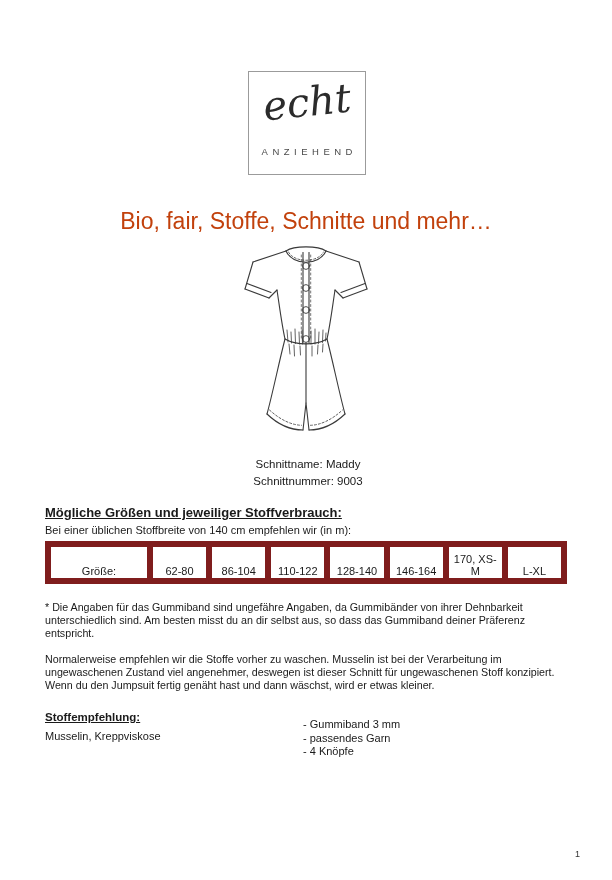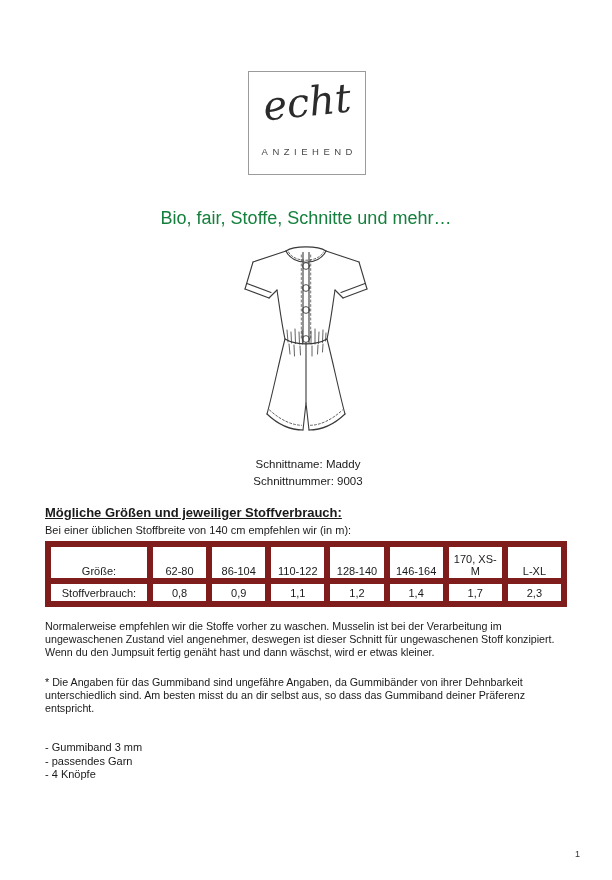--- a/index.html
+++ b/index.html
@@ -20,21 +20,21 @@
     font-size:40px; color:#2b2b2b; transform:rotate(-6deg); line-height:1.1;
   }
   .logo-sub {
     position:absolute; top:74px; left:0; right:0;
     font-size:9.5px; letter-spacing:4.5px; text-indent:4.5px; color:#4a4a4a;
   }
 
   
   .tagline {
     position:absolute; top:208px; left:0; right:0; text-align:center;
-    font-size:18px; color:#15803d;
+    font-size:23px; color:#c2410c;
   }
 
   
   .illustration { position:absolute; top:242px; left:231px; width:150px; height:208px; }
   .illustration svg { display:block; }
 
   
   .pattern-name, .pattern-number {
     position:absolute; left:4px; right:0; text-align:center; font-size:11.5px;
   }
@@ -178,37 +178,31 @@
           <tr class="header-row">
         <td>Größe:</td>
         <td>62-80</td>
         <td>86-104</td>
         <td>110-122</td>
         <td>128-140</td>
         <td>146-164</td>
         <td>170, XS-M</td>
         <td>L-XL</td>
       </tr>
-      <tr class="value-row">
-        <td class="row-label-left">Stoffverbrauch:</td>
-        <td>0,8</td>
-        <td>0,9</td>
-        <td>1,1</td>
-        <td>1,2</td>
-        <td>1,4</td>
-        <td>1,7</td>
-        <td>2,3</td>
-      </tr>
     </tbody>
       </table>
 
+    <p class="note note1">* Die Angaben für das Gummiband sind ungefähre Angaben, da Gummibänder von ihrer Dehnbarkeit unterschiedlich sind. Am besten misst du an dir selbst aus, so dass das Gummiband deiner Präferenz entspricht.</p>
     <p class="note note2">Normalerweise empfehlen wir die Stoffe vorher zu waschen. Musselin ist bei der Verarbeitung im ungewaschenen Zustand viel angenehmer, deswegen ist dieser Schnitt für ungewaschenen Stoff konzipiert. Wenn du den Jumpsuit fertig genäht hast und dann wäschst, wird er etwas kleiner.</p>
-    <p class="note note1">* Die Angaben für das Gummiband sind ungefähre Angaben, da Gummibänder von ihrer Dehnbarkeit unterschiedlich sind. Am besten misst du an dir selbst aus, so dass das Gummiband deiner Präferenz entspricht.</p>
 
     <div class="two-col">
+      <div class="col-left">
+        <div class="col-heading">Stoffempfehlung:</div>
+        <div class="col-value">Musselin, Kreppviskose</div>
+      </div>
       <div class="col-right">
         <div class="materials-list">
           <div>- Gummiband 3 mm</div>
           <div>- passendes Garn</div>
           <div>- 4 Knöpfe</div>
         </div>
       </div>
     </div>
 
 

